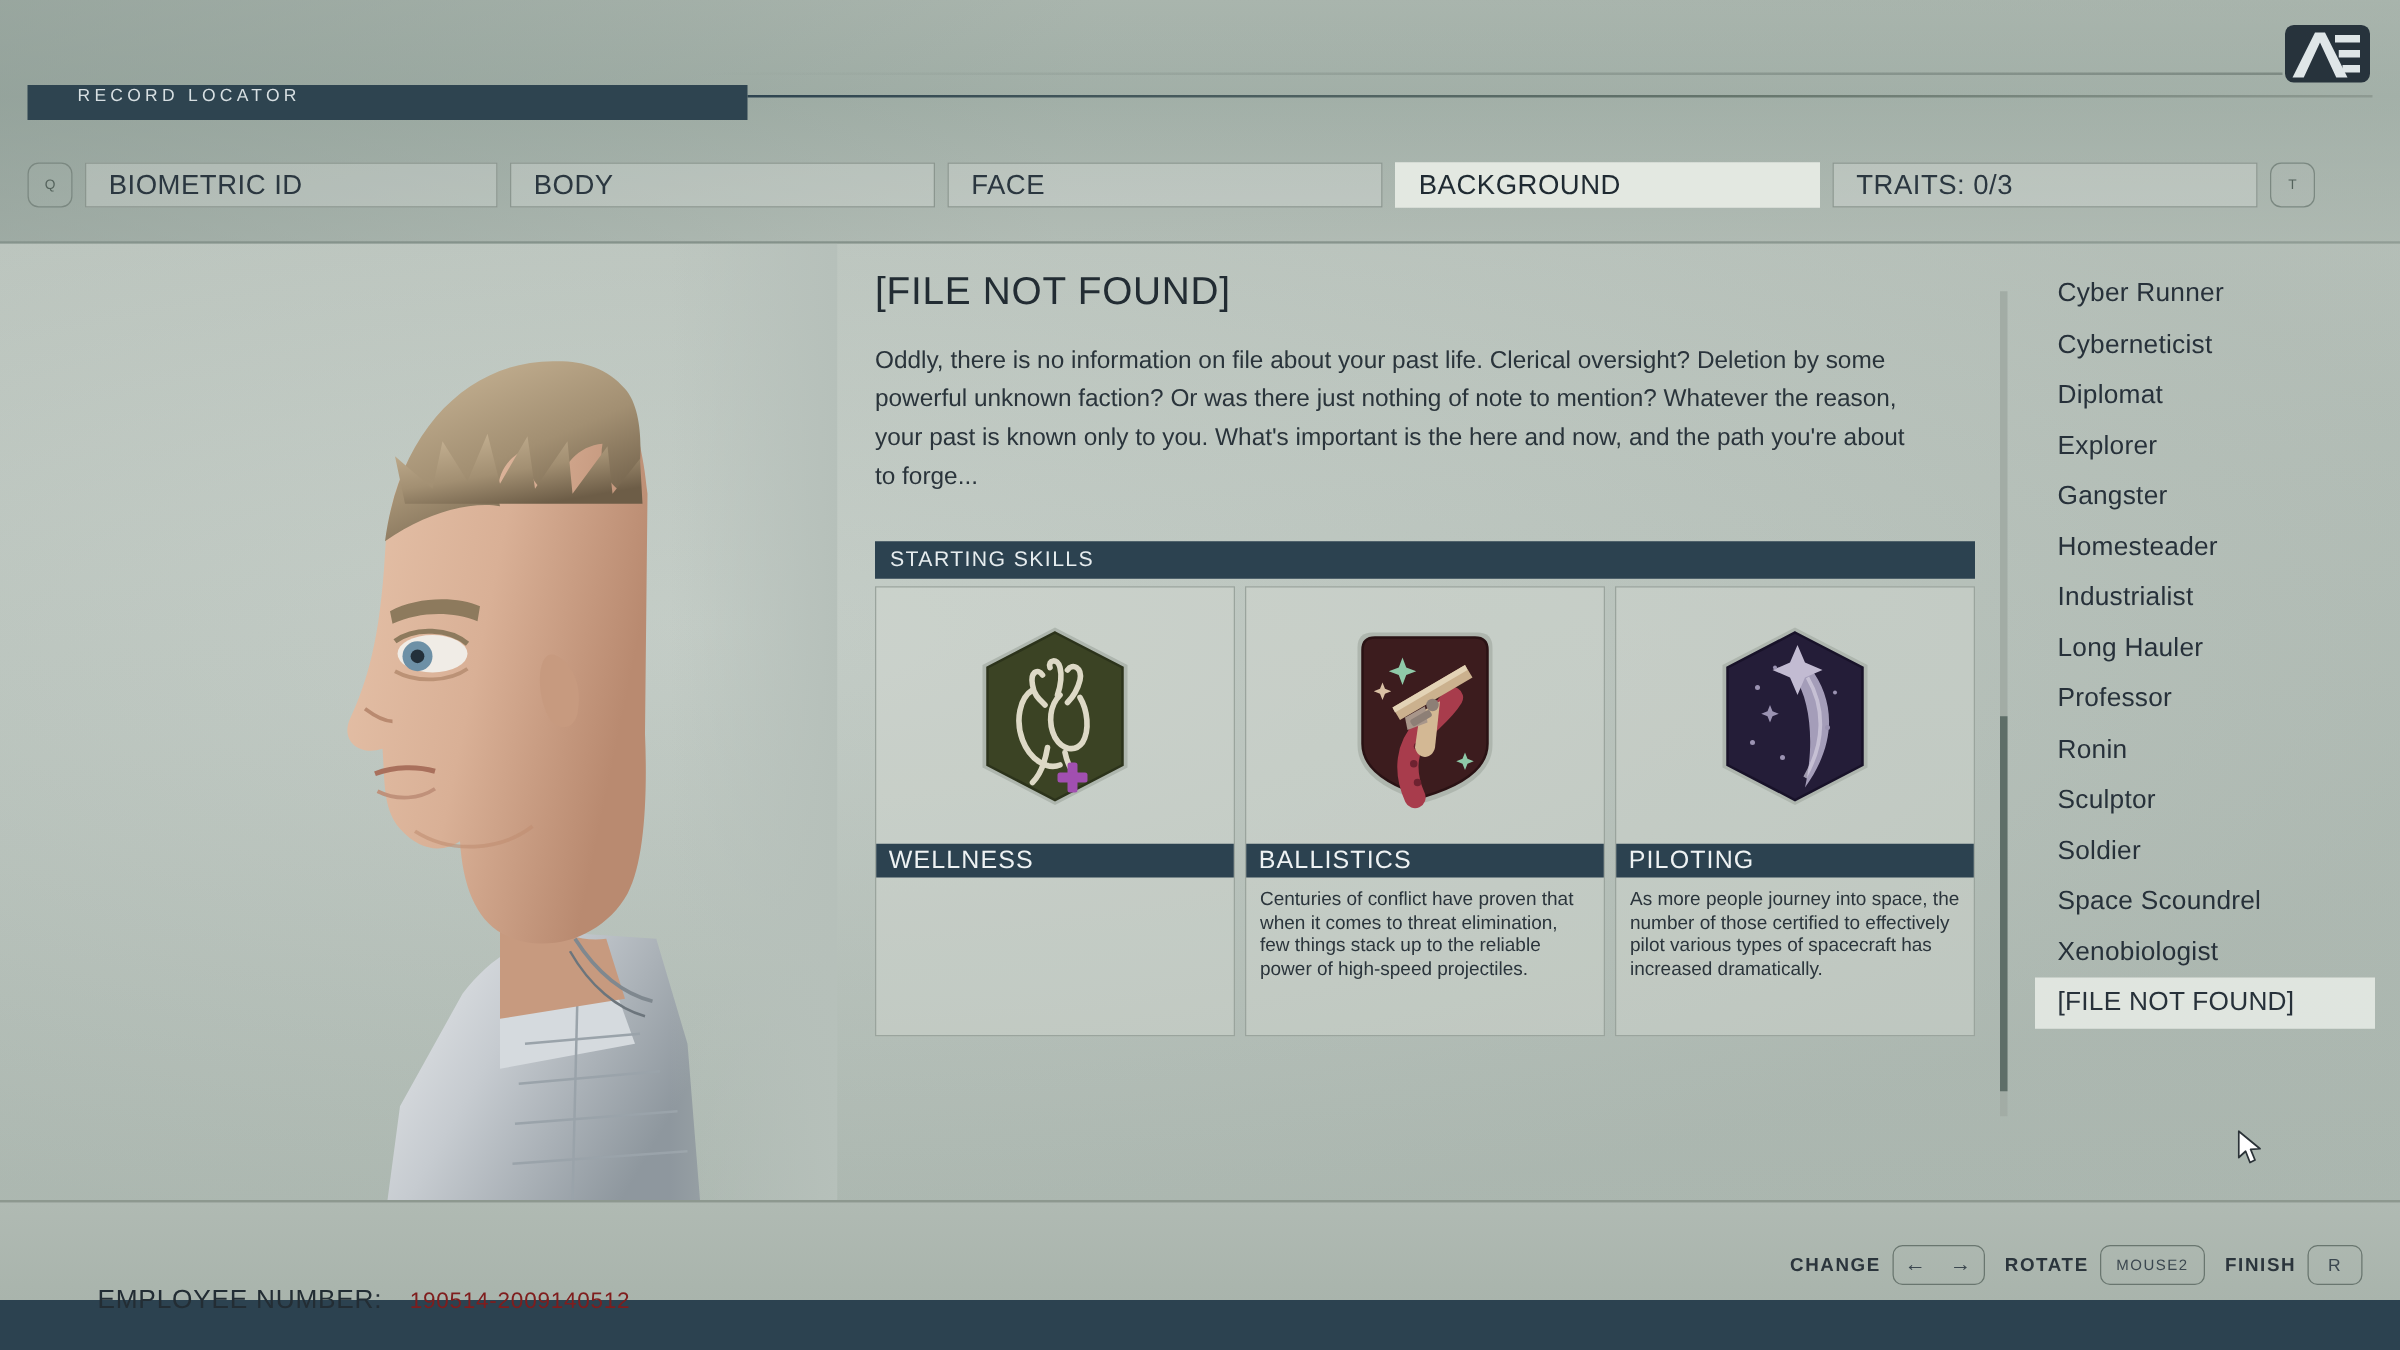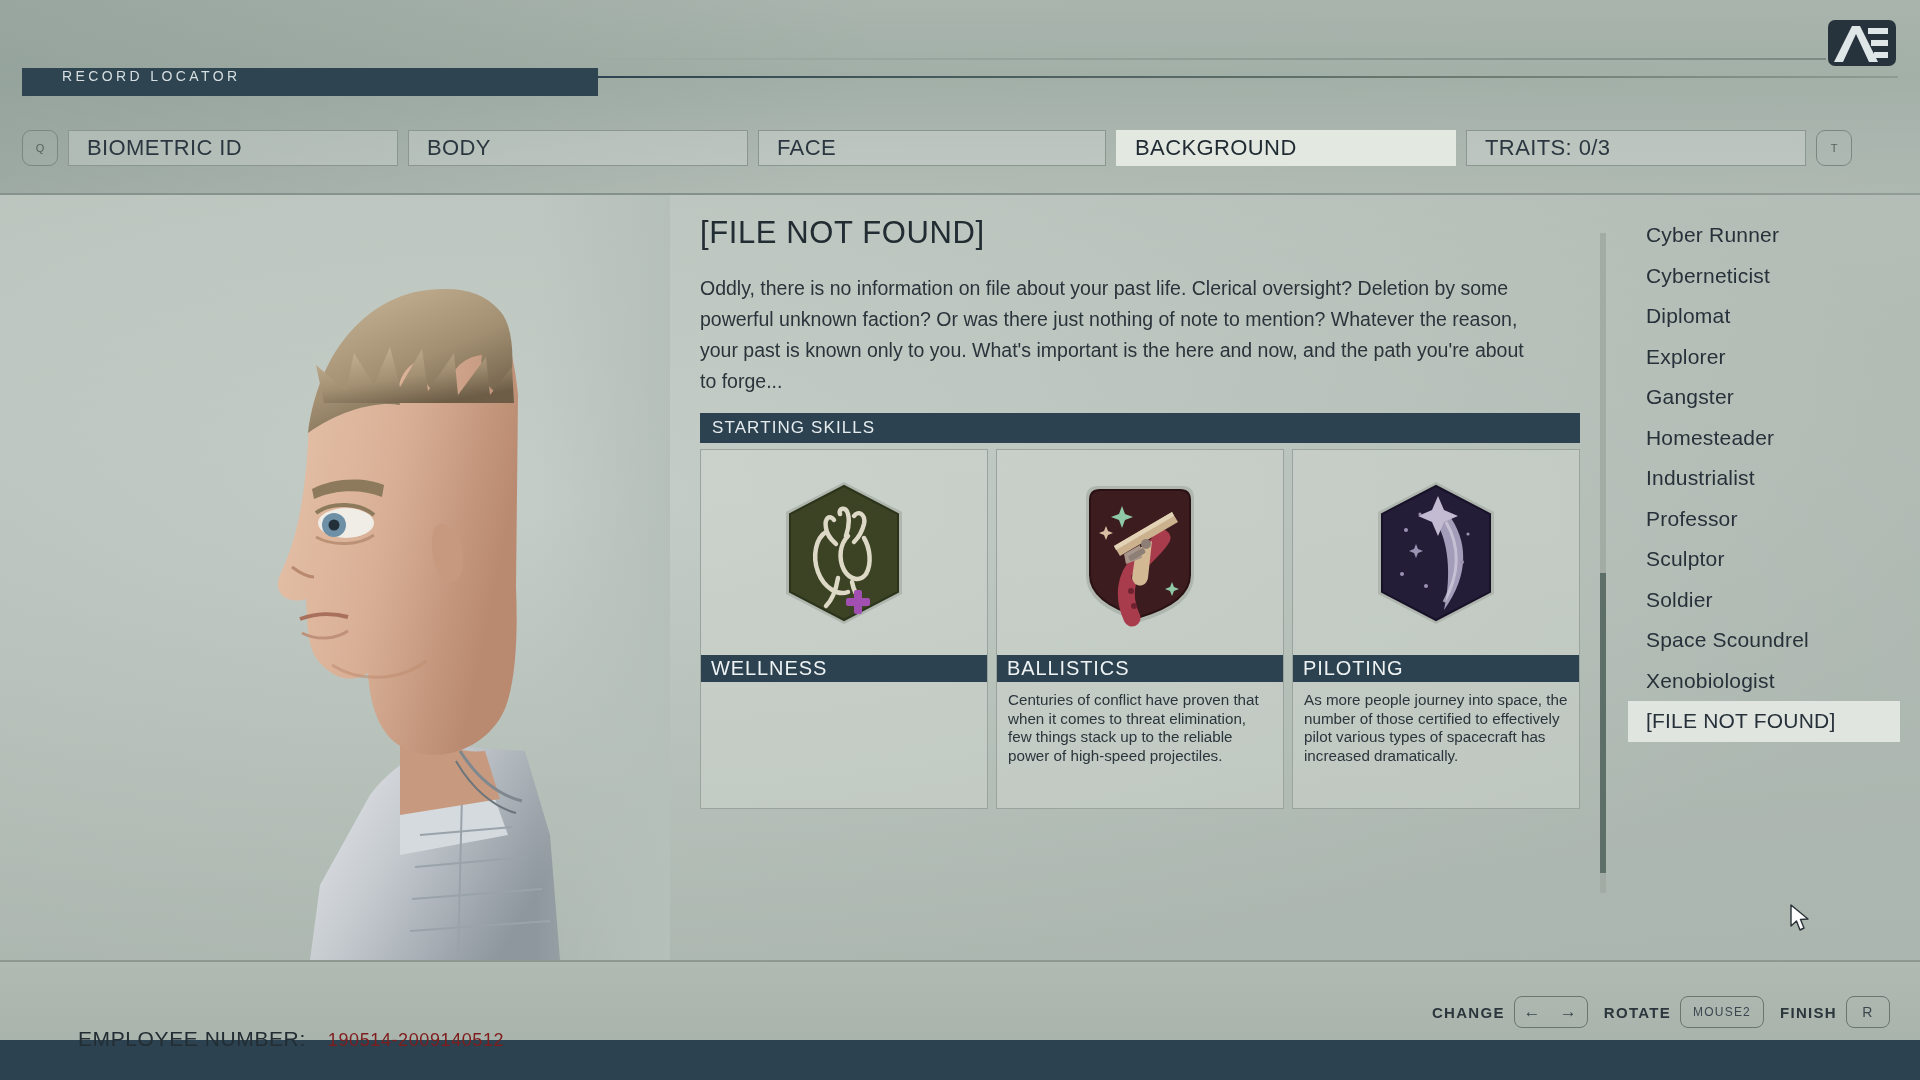--- a/index.html
+++ b/index.html
@@ -91,21 +91,21 @@
 
   
   .portrait { position:absolute; left:250px; top:0px; width:420px; height:765px; }
 
   
   .center { position:absolute; left:700px; top:20px; width:890px; }
   .bg-title { font-size:31px; letter-spacing:.6px; color:#222c33; margin-bottom:22px; }
   .bg-desc { font-size:19.5px; line-height:31px; color:#2a343b; width:830px; }
 
   .skills-header {
-    margin-top:16px; width:880px; height:30px; background:#2c4250;
+    margin-top:36px; width:880px; height:30px; background:#2c4250;
     display:flex; align-items:center; padding-left:12px;
   }
   .skills-header span { color:#e6ecee; font-size:17px; letter-spacing:1.1px; }
 
   .skills-row { margin-top:6px; display:flex; gap:8px; }
   .skill-card {
     width:288px; height:360px;
     border:1px solid #9aa49d;
     background:rgba(214,220,213,.42);
     display:flex; flex-direction:column;
@@ -432,21 +432,27 @@
         <div class="list-item">
             <span>Gangster</span>
           </div>
         <div class="list-item">
             <span>Homesteader</span>
           </div>
         <div class="list-item">
             <span>Industrialist</span>
           </div>
         <div class="list-item">
+            <span>Long Hauler</span>
+          </div>
+        <div class="list-item">
             <span>Professor</span>
+          </div>
+        <div class="list-item">
+            <span>Ronin</span>
           </div>
         <div class="list-item">
             <span>Sculptor</span>
           </div>
         <div class="list-item">
             <span>Soldier</span>
           </div>
         <div class="list-item">
             <span>Space Scoundrel</span>
           </div>

